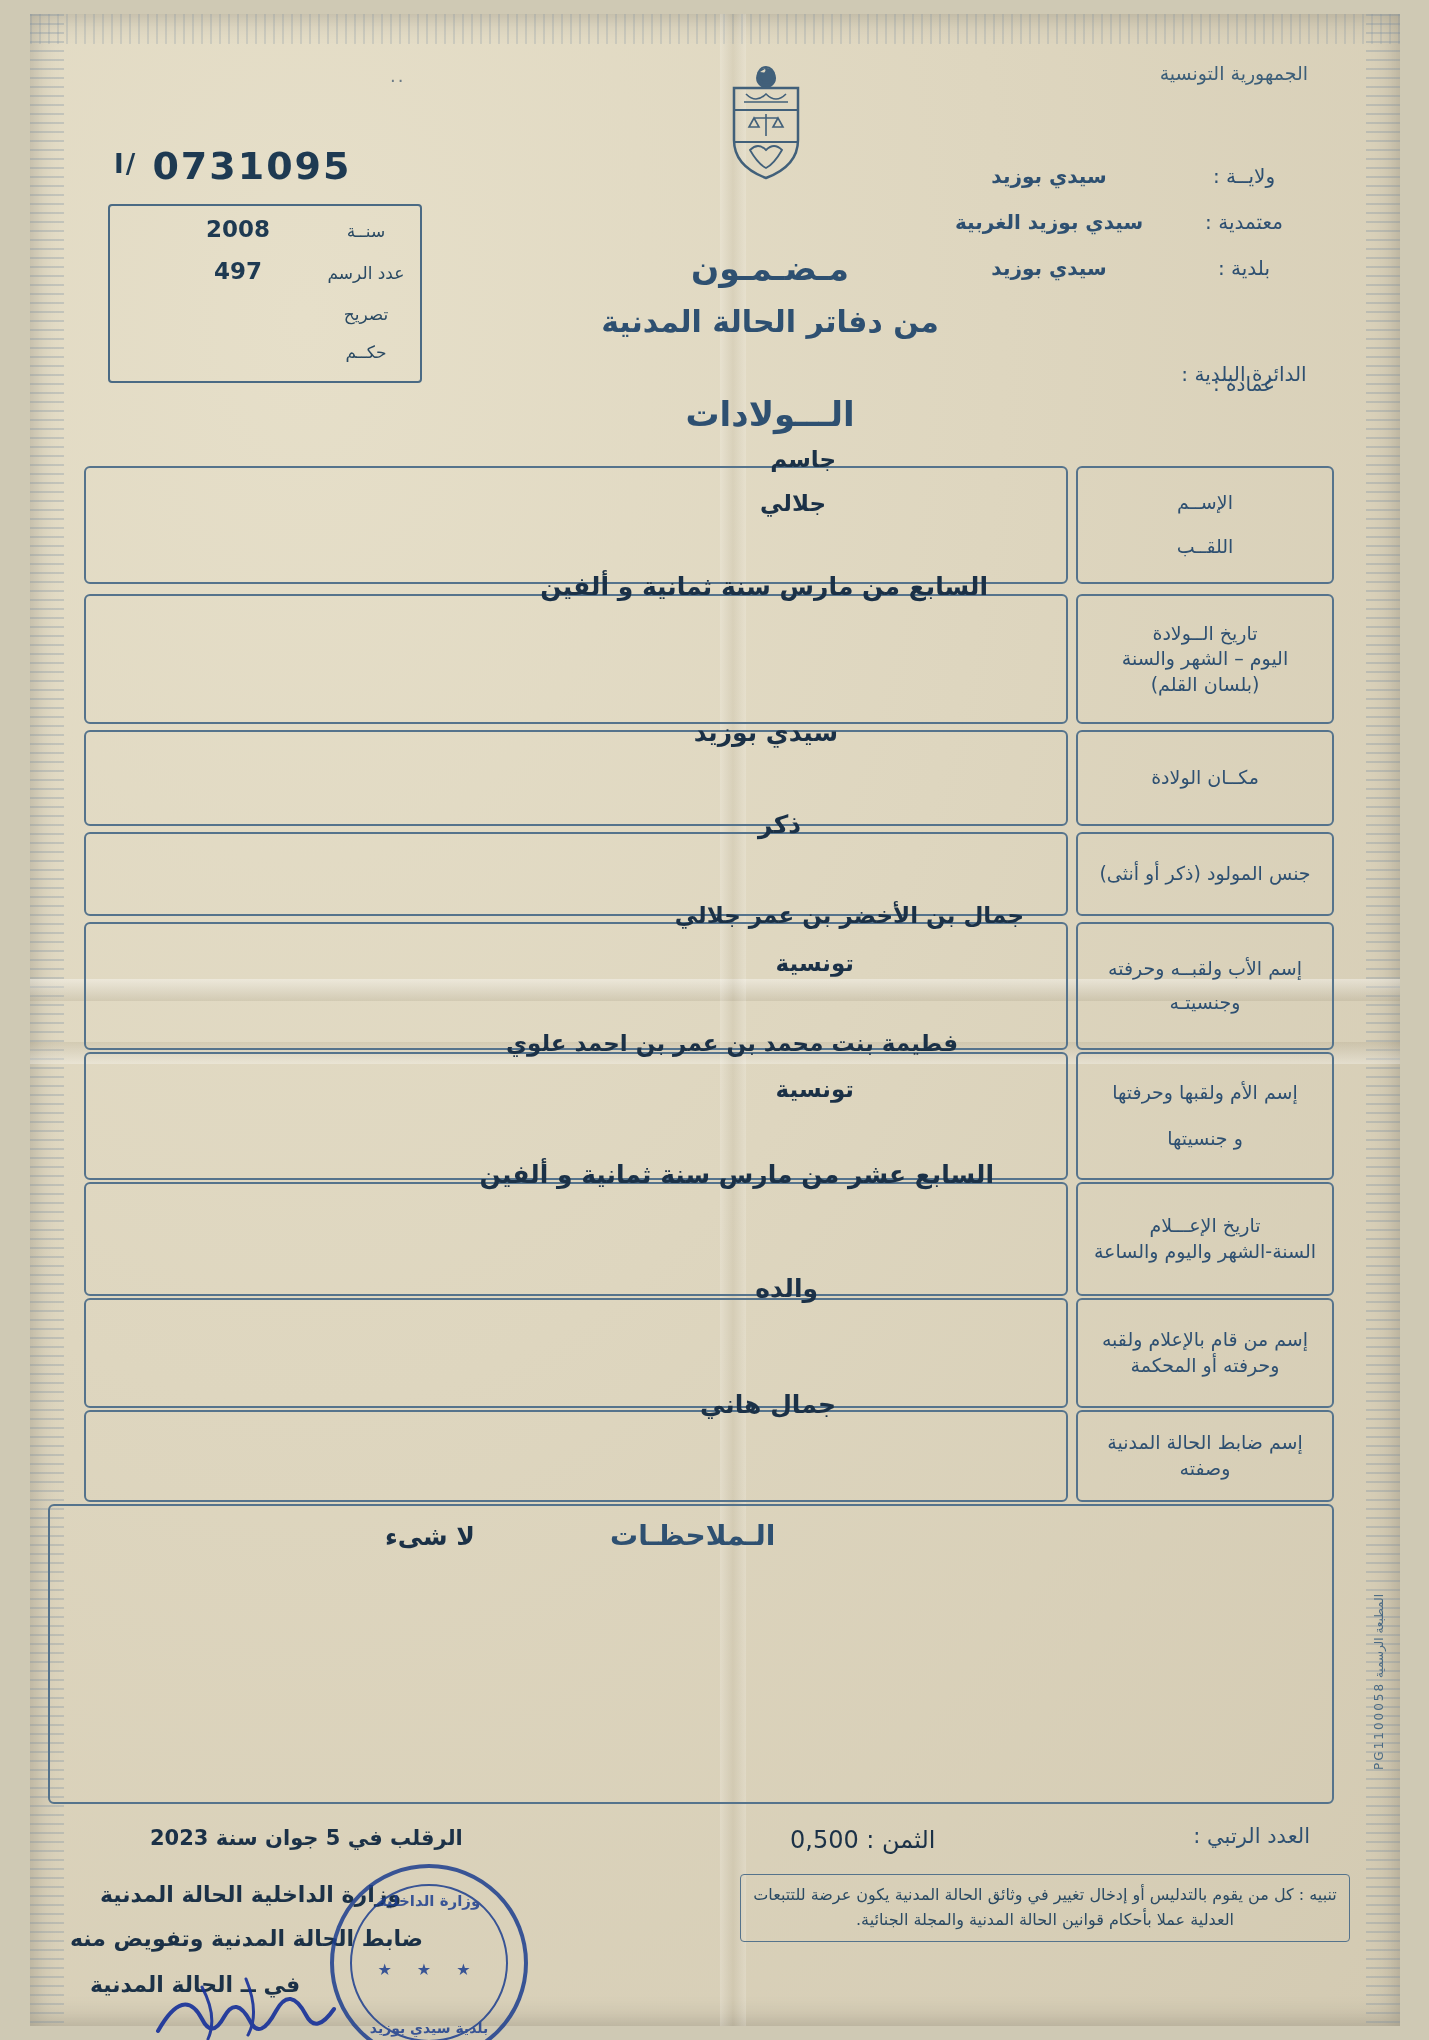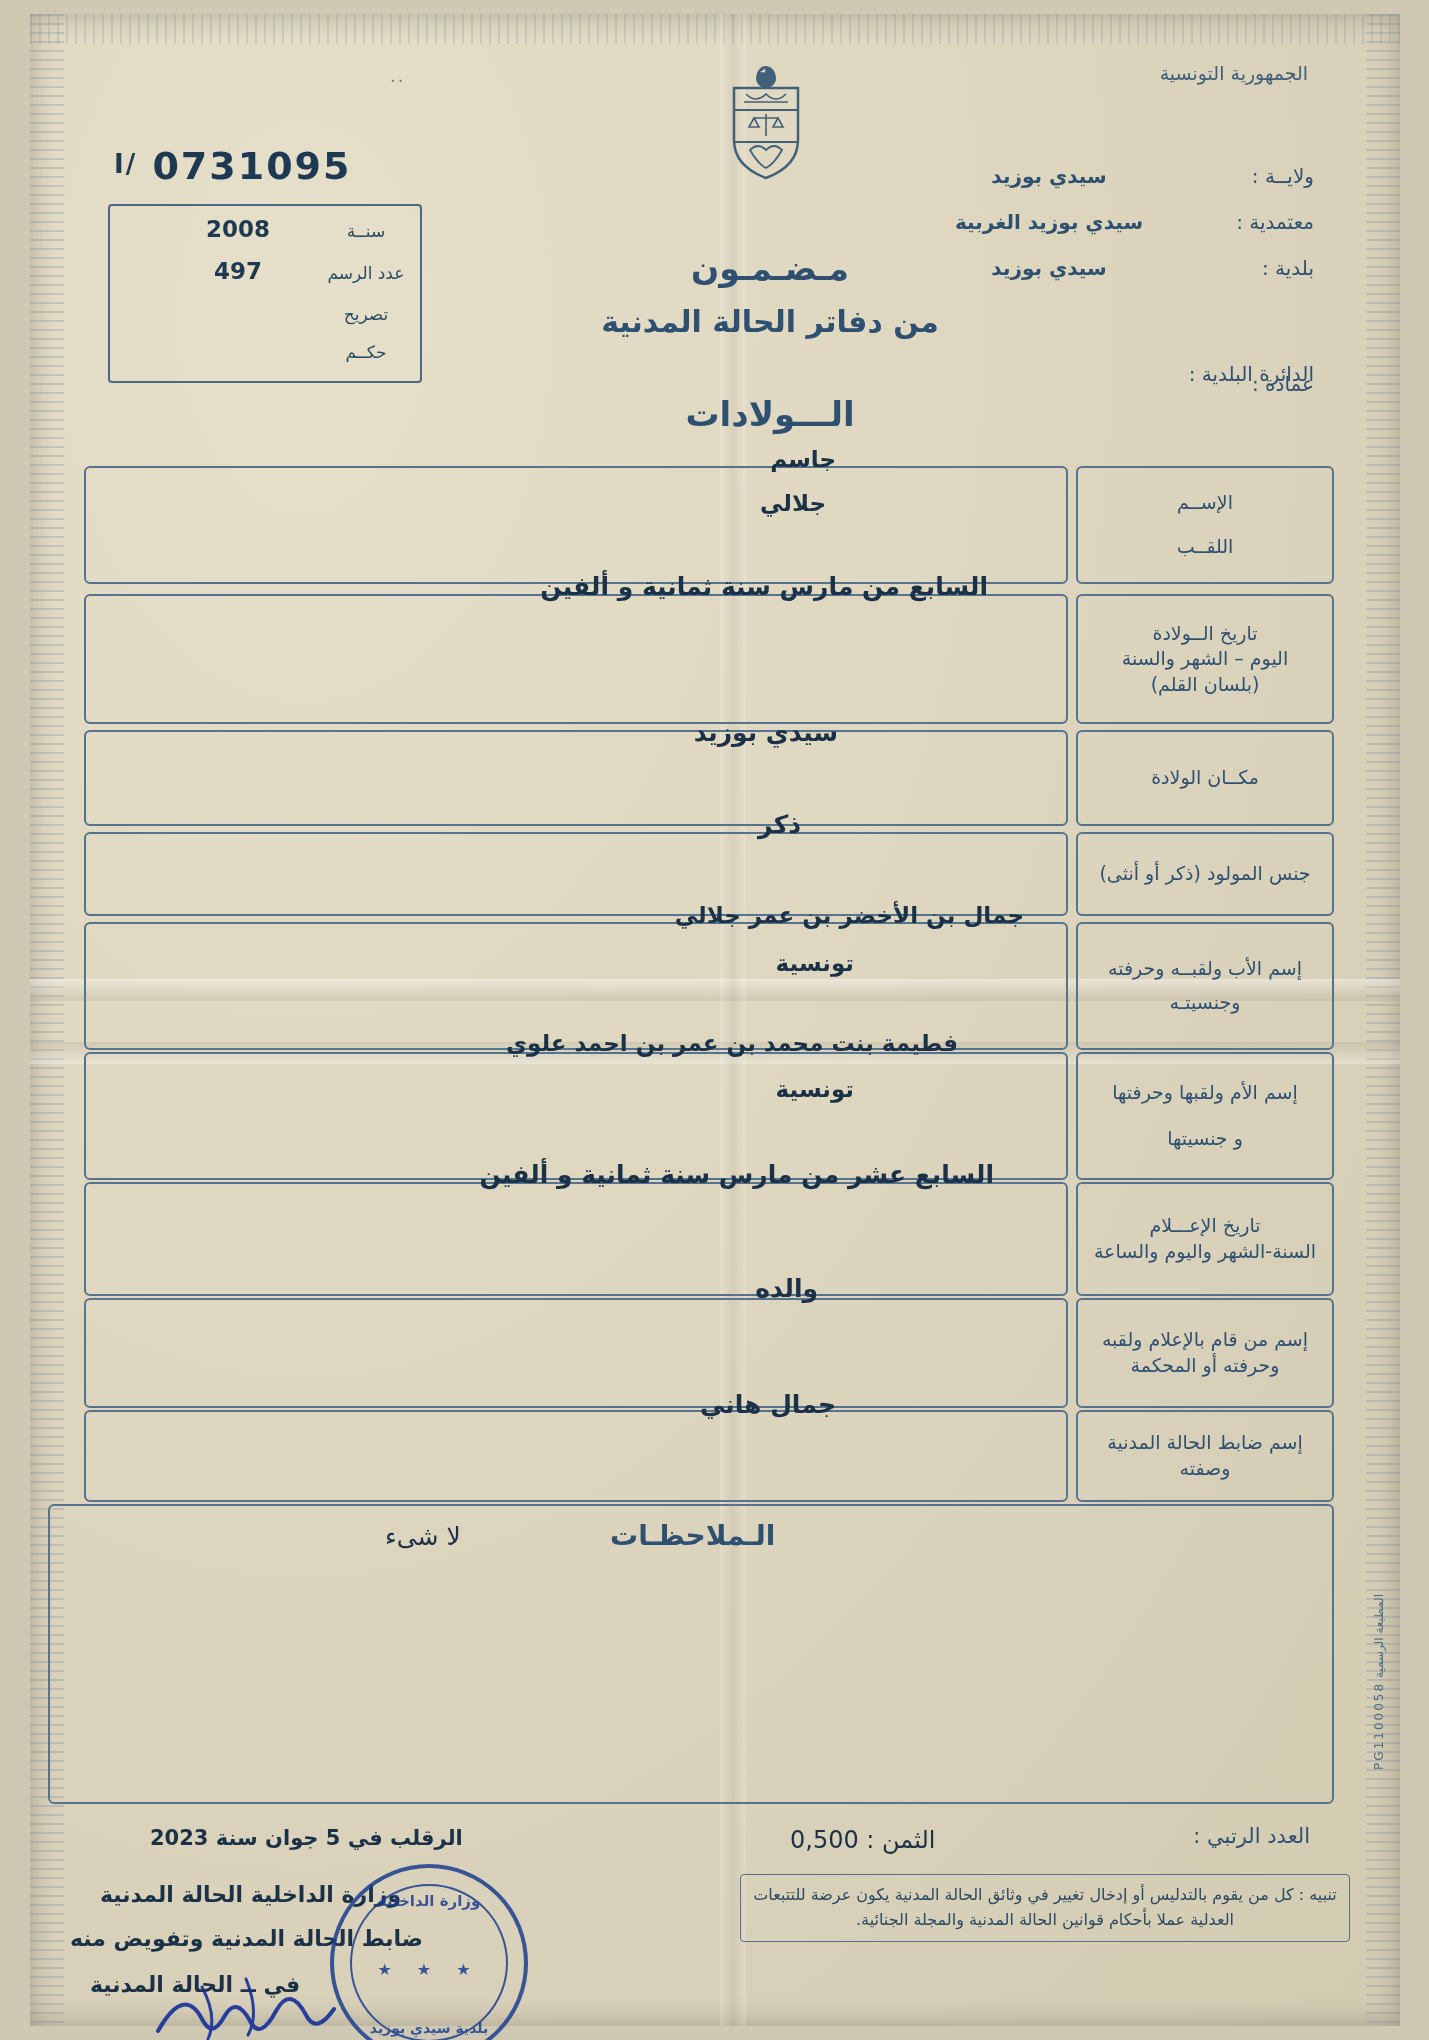--- a/index.html
+++ b/index.html
@@ -131,21 +131,21 @@
   
   .loc-row {
     position: absolute;
     display: flex;
     align-items: baseline;
     font-size: 20px;
     color: #2e5071;
   }
   .loc-label {
     width: 140px;
-    text-align: right;
+    text-align: center;
     letter-spacing: 3px;
   }
   .loc-value {
     width: 250px;
     text-align: center;
     font-weight: bold;
   }
   .loc1 { right: 86px; top: 150px; }
   .loc2 { right: 86px; top: 196px; }
   .loc3 { right: 86px; top: 242px; }
@@ -247,21 +247,21 @@
     font-size: 28px;
     font-weight: bold;
     letter-spacing: 6px;
     color: #2e5071;
   }
   .notes-value {
     position: absolute;
     left: 355px;
     top: 1508px;
     font-size: 25px;
-    font-weight: normal;
+    font-weight: bold;
     color: #1b3147;
   }
 
   
   .footer-rank {
     position: absolute;
     right: 90px;
     top: 1810px;
     font-size: 21px;
     color: #2e5071;

